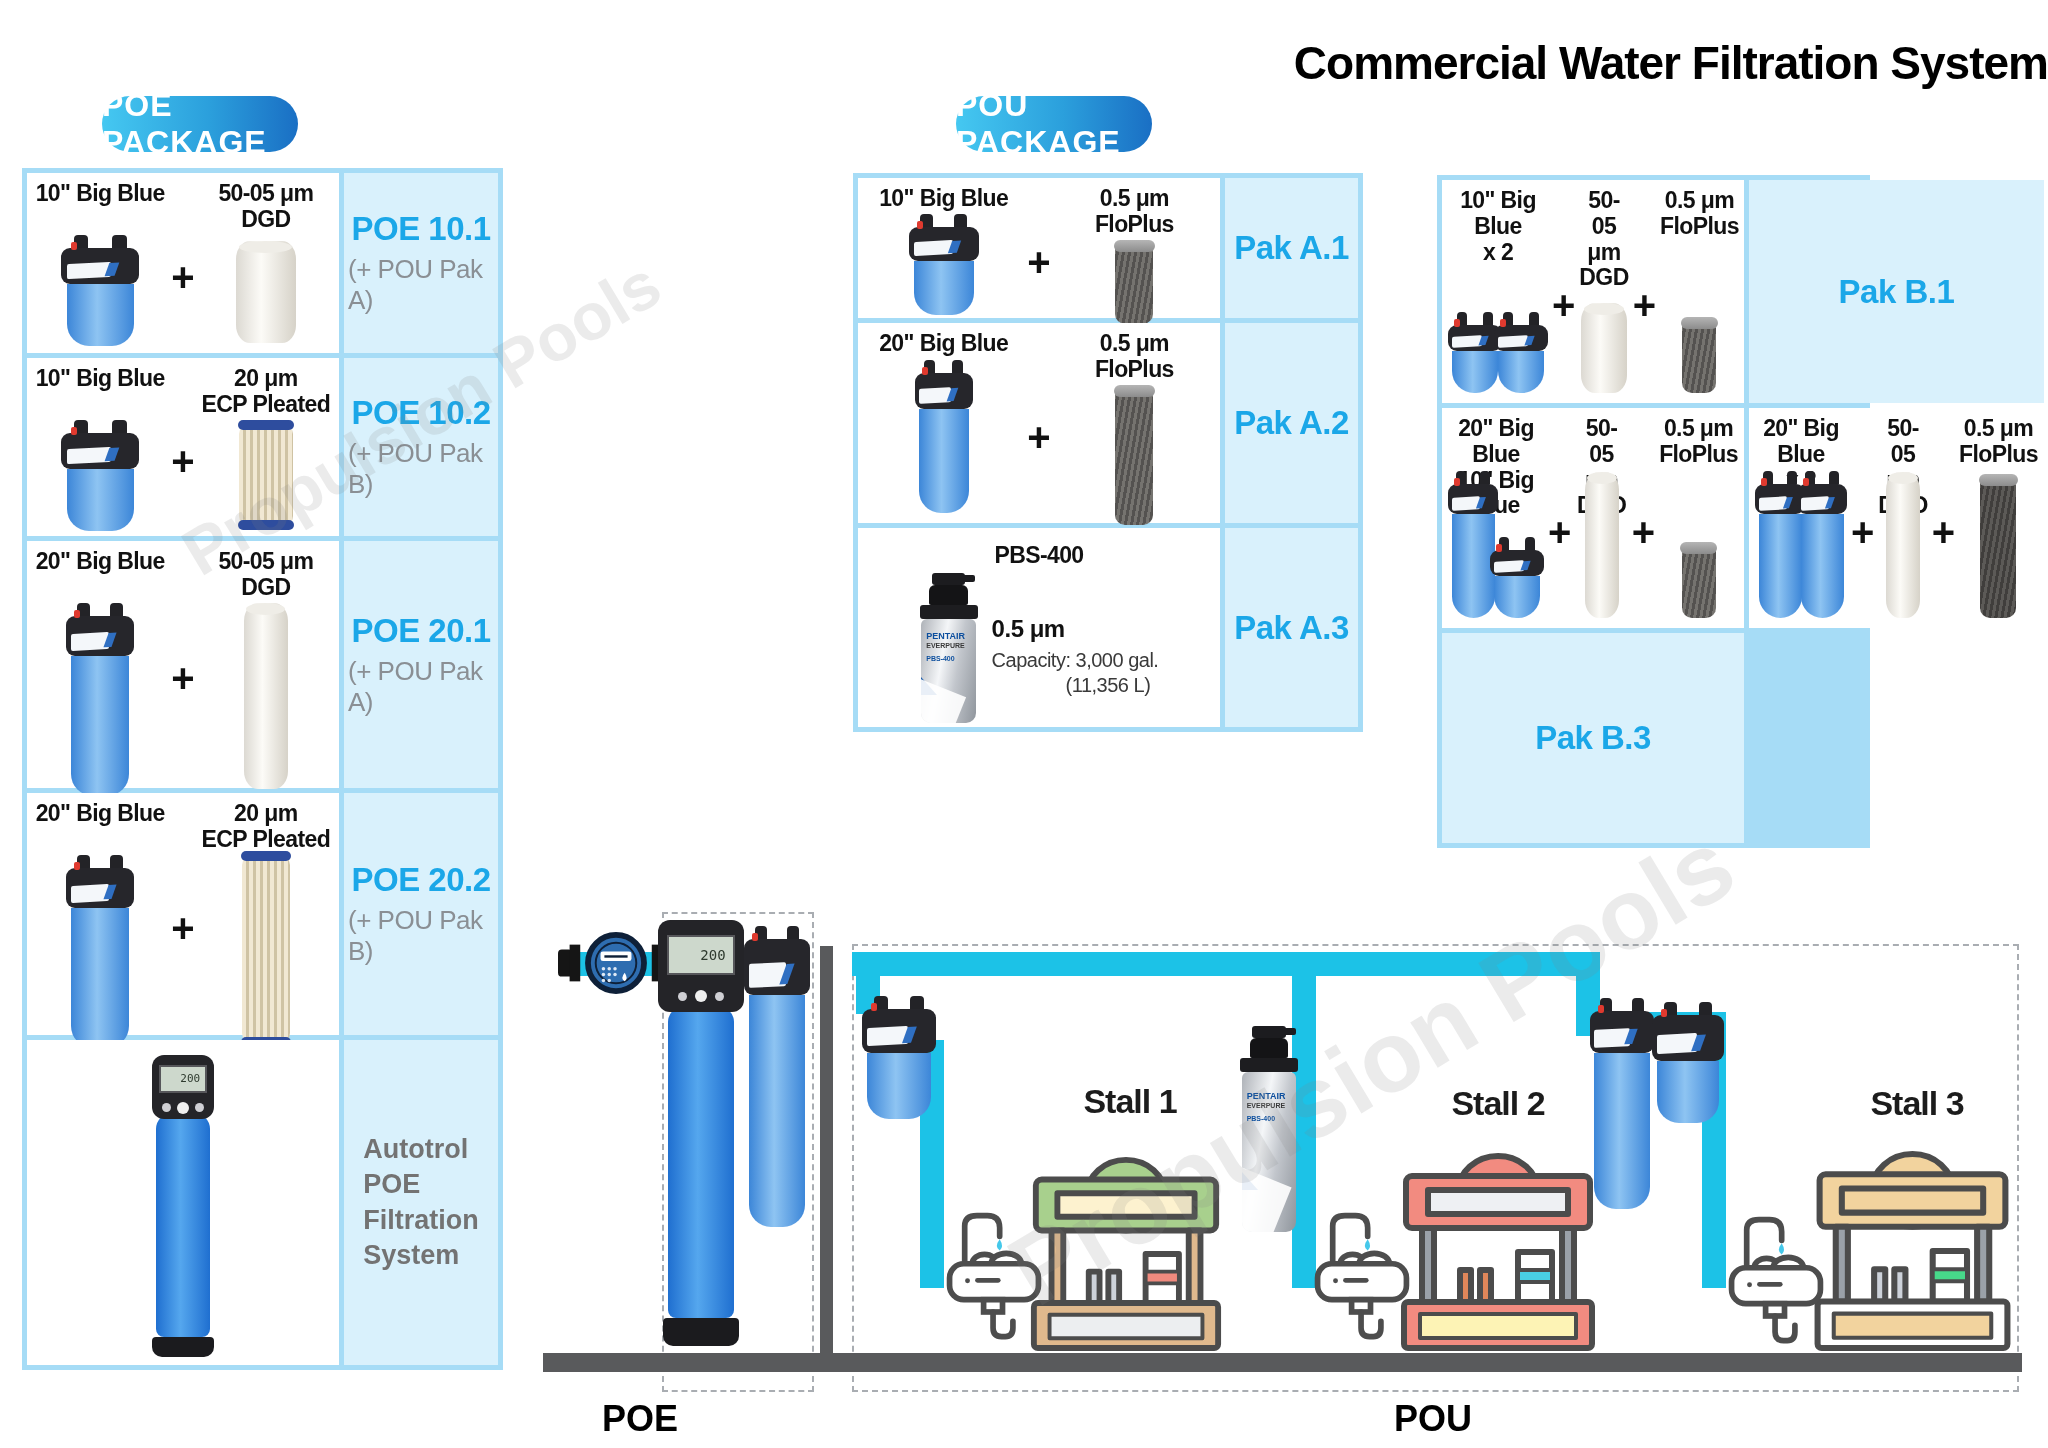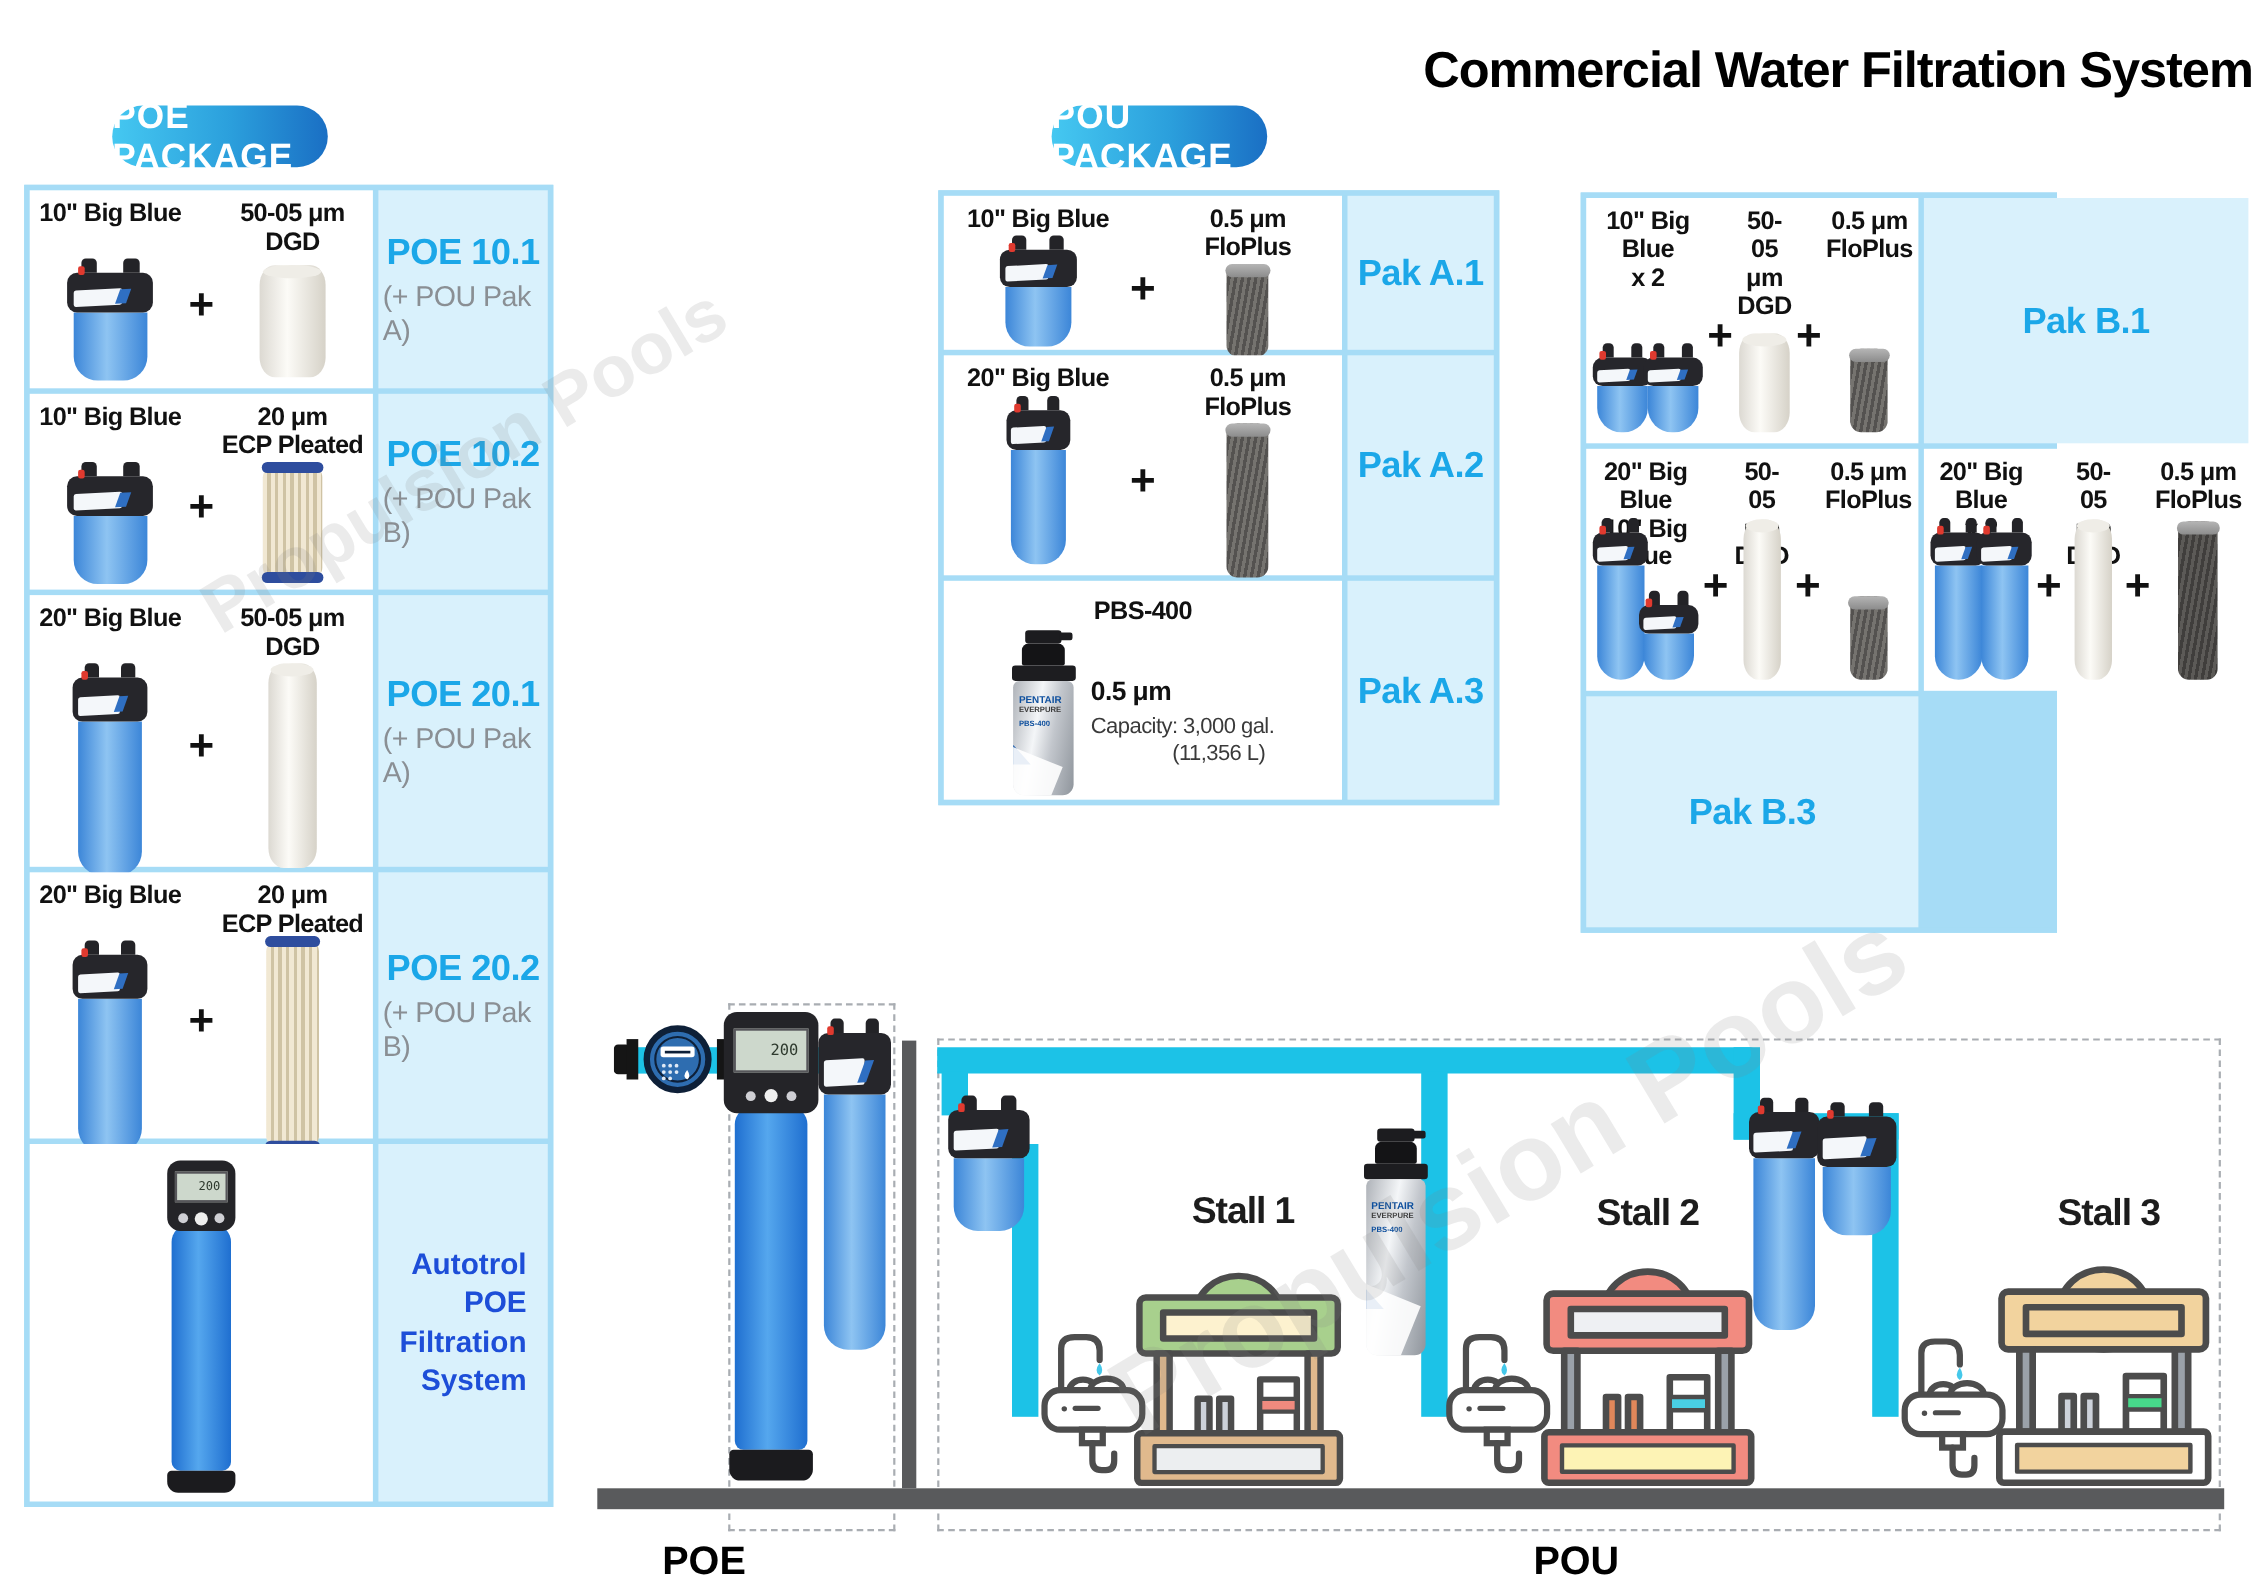--- a/index.html
+++ b/index.html
@@ -24,21 +24,21 @@
              grid-template-columns:362px 1fr;
              grid-template-rows:140px 200px 1fr;}
   #pakb-table{left:1437px;top:175px;width:433px;height:673px;
              grid-template-columns:302px 1fr;
              grid-template-rows:223px 220px 1fr;}
   .cell{background:#fff;position:relative;display:flex;justify-content:center;
         padding-top:6px;box-sizing:border-box;}
   .cell.result{background:#d9f1fc;flex-direction:column;align-items:center;justify-content:center;padding:4px;}
   .res-name{font-size:33px;font-weight:800;color:#1ba7e8;letter-spacing:-0.5px;}
   .res-sub{font-size:26px;color:#8a8f94;margin-top:6px;letter-spacing:-0.5px;}
-  .res-sys{font-size:27px;font-weight:800;color:#1d4ed8;text-align:right;
+  .res-sys{font-size:27px;font-weight:800;color:#737373;text-align:left;
            line-height:1.3;white-space:pre-line;}
   .combo{display:flex;align-items:stretch;justify-content:space-around;gap:2px;padding:8px 6px 10px 6px;}
   .itm{display:flex;flex-direction:column;align-items:center;flex:1;}
   .lbl{font-size:23px;font-weight:700;letter-spacing:-0.6px;line-height:1.12;
        text-align:center;white-space:pre-line;min-height:54px;}
   .lbl.one{min-height:28px;}
   .plus{align-self:center;font-size:40px;font-weight:800;color:#111;flex:0 0 auto;padding:30px 2px 0 2px;}
   .imgbox{display:flex;align-items:flex-end;justify-content:center;flex:1;}
   .duo{display:flex;align-items:flex-end;}
   .duo > .bbh + .bbh{margin-left:-8px;}

